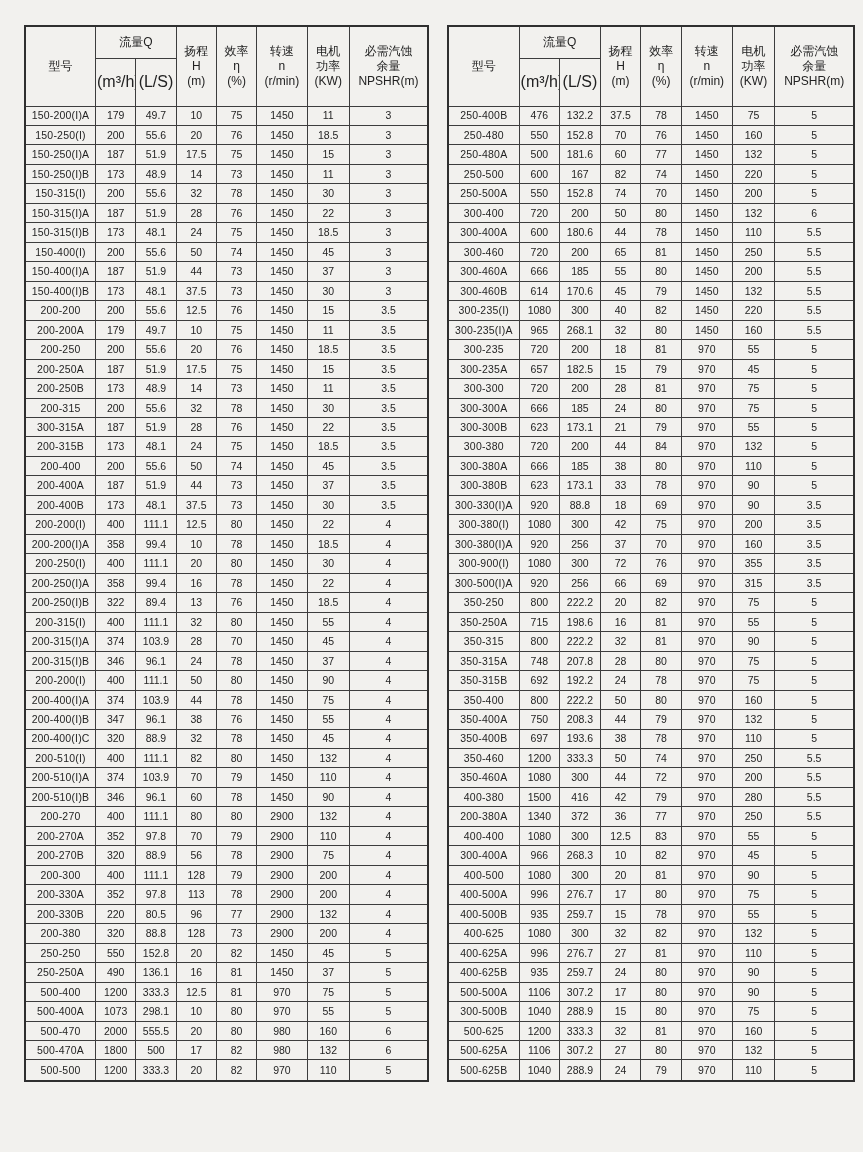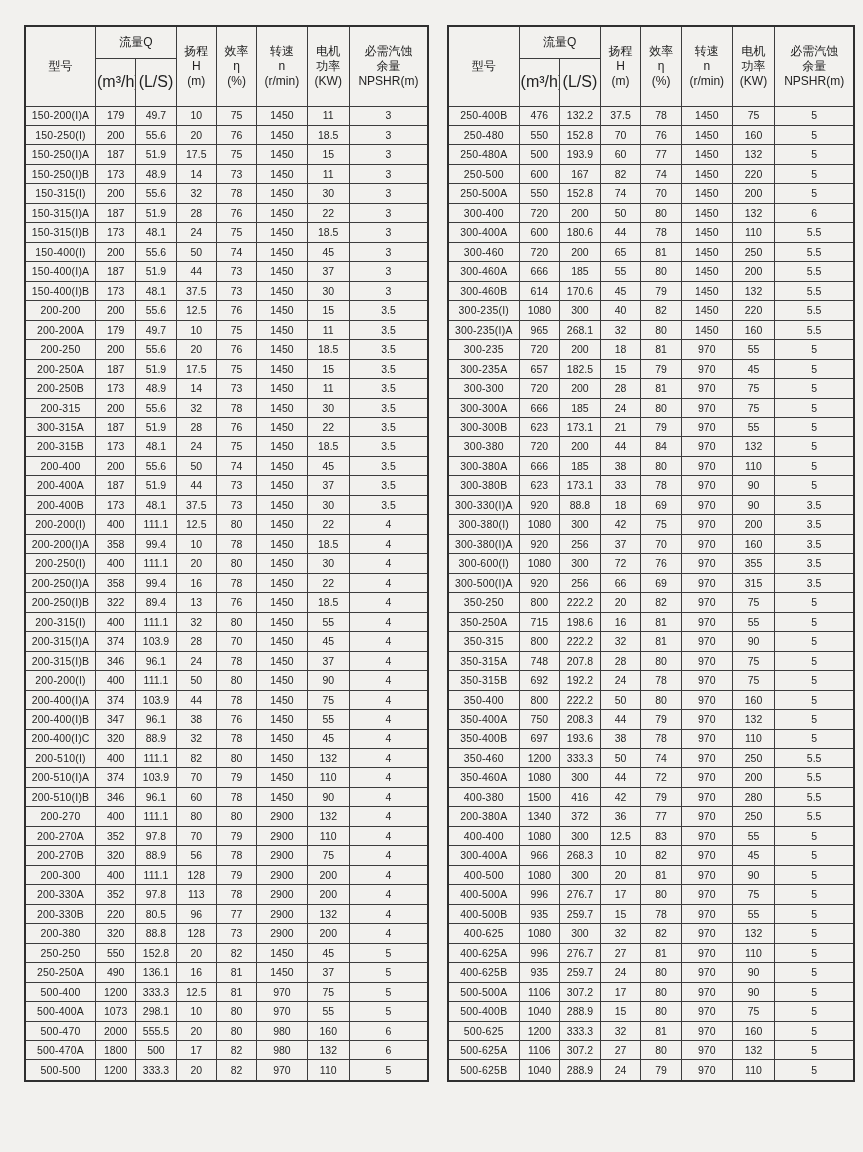--- a/index.html
+++ b/index.html
@@ -645,21 +645,21 @@
           <td>152.8</td>
           <td>70</td>
           <td>76</td>
           <td>1450</td>
           <td>160</td>
           <td>5</td>
         </tr>
         <tr>
           <td>250-480A</td>
           <td>500</td>
-          <td>193.9</td>
+          <td>181.6</td>
           <td>60</td>
           <td>77</td>
           <td>1450</td>
           <td>132</td>
           <td>5</td>
         </tr>
         <tr>
           <td>250-500</td>
           <td>600</td>
           <td>167</td>
@@ -853,21 +853,21 @@
           <td>300-380(I)A</td>
           <td>920</td>
           <td>256</td>
           <td>37</td>
           <td>70</td>
           <td>970</td>
           <td>160</td>
           <td>3.5</td>
         </tr>
         <tr>
-          <td>300-600(I)</td>
+          <td>300-900(I)</td>
           <td>1080</td>
           <td>300</td>
           <td>72</td>
           <td>76</td>
           <td>970</td>
           <td>355</td>
           <td>3.5</td>
         </tr>
         <tr>
           <td>300-500(I)A</td>
@@ -1083,21 +1083,21 @@
           <td>500-500A</td>
           <td>1106</td>
           <td>307.2</td>
           <td>17</td>
           <td>80</td>
           <td>970</td>
           <td>90</td>
           <td>5</td>
         </tr>
         <tr>
-          <td>500-400B</td>
+          <td>300-500B</td>
           <td>1040</td>
           <td>288.9</td>
           <td>15</td>
           <td>80</td>
           <td>970</td>
           <td>75</td>
           <td>5</td>
         </tr>
         <tr>
           <td>500-625</td>

